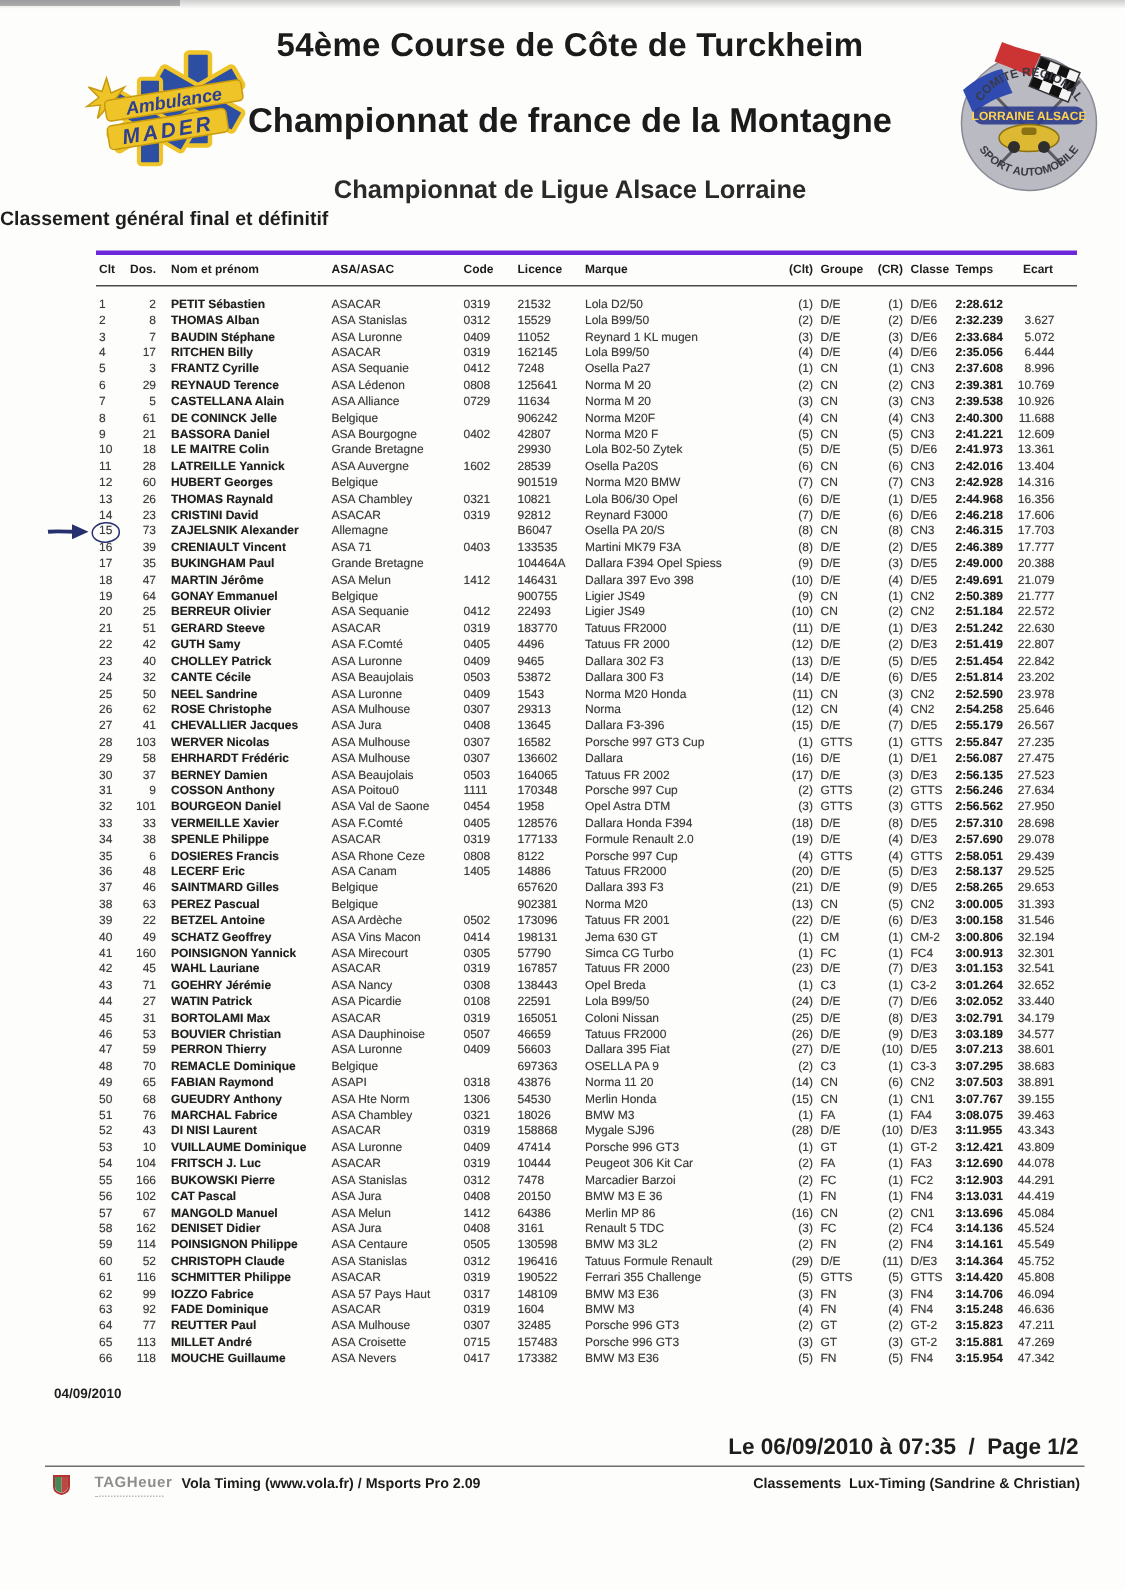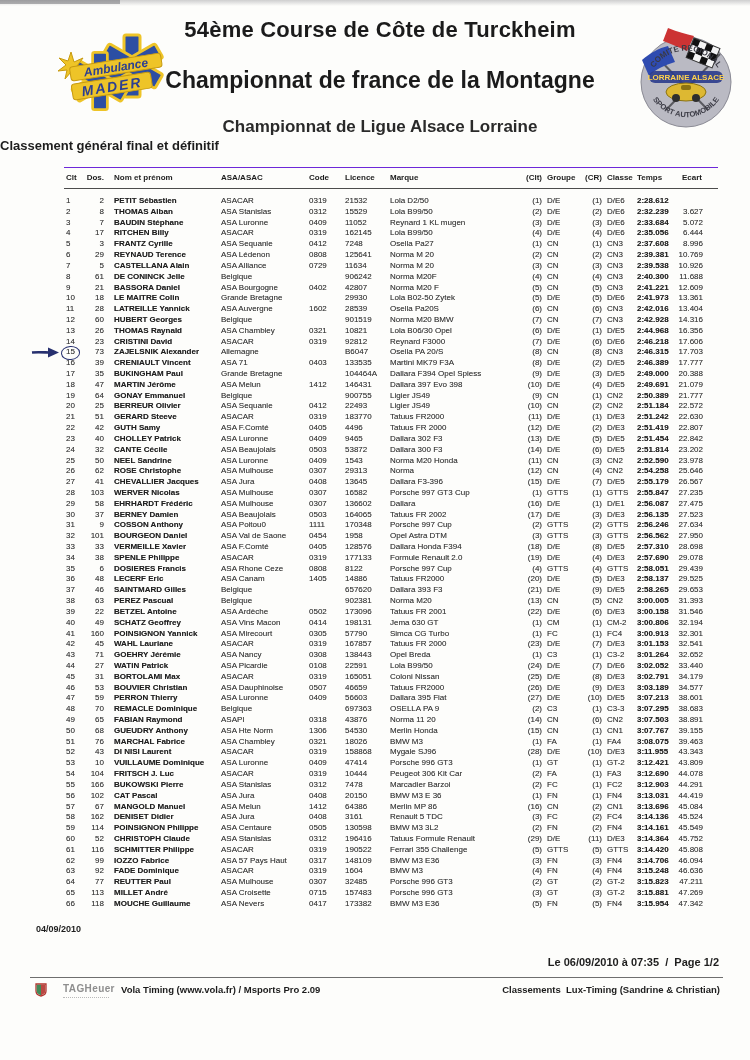--- a/index.html
+++ b/index.html
@@ -14,21 +14,21 @@
   .t1{font-size:22px;font-weight:bold;color:#1b1b1b;letter-spacing:.2px}
   .t2{font-size:23px;font-weight:bold;color:#1b1b1b;margin-top:24px}
   .t3{font-size:17px;font-weight:bold;color:#2a2a2a;margin-top:23px}
   .logo-left{position:absolute;left:56px;top:26px;width:118px;height:98px}
   .logo-right{position:absolute;left:632px;top:24px;width:108px;height:110px}
   .subtitle{position:absolute;top:138px;left:0;right:0;
        font-size:13px;font-weight:bold;color:#1d1d1d}
 
   
   .table{position:absolute;left:64px;top:167px;width:654px;font-size:8px}
-  .thead{display:flex;border-top:1px solid #6d28d9;border-bottom:1px solid #4c4c4c;
+  .thead{display:flex;border-top:3px solid #6d28d9;border-bottom:1px solid #4c4c4c;
        padding:5px 0 6px;font-weight:bold;color:#1c1c1c}
   .trows{margin-top:7px}
   .trow{display:flex;height:10.82px;line-height:10.6px;white-space:nowrap;color:#3c3c3c;
        text-shadow:0 0 .5px rgba(70,70,70,.55)}
   .c{flex:none;box-sizing:border-box;overflow:visible}
   .c0{width:18px;padding-left:2px}
   .c1{width:24px;text-align:right;padding-right:2px}
   .c2{width:114px;padding-left:8px;font-weight:bold;color:#1f1f1f}
   .c3{width:85px;padding-left:1px}
   .c4{width:37px;padding-left:4px}
@@ -44,21 +44,21 @@
 
   
   .trow{position:relative}
   .circled{position:relative}
   .circled::after{content:"";position:absolute;left:-3px;top:-1.5px;width:17px;height:11.5px;
        border:1.7px solid #27306f;border-radius:50%;transform:rotate(-4deg)}
   .hand-arrow{position:absolute;left:-33px;top:0px;width:29px;height:11px}
 
   
   .f-date{position:absolute;left:36px;top:924px;font-size:9px;font-weight:bold;color:#1e1e1e}
-  .f-printed{position:absolute;right:31px;top:956px;font-size:11px;font-weight:bold;color:#1e1e1e}
+  .f-printed{position:absolute;right:31px;top:956px;font-size:15px;font-weight:bold;color:#1e1e1e}
   .f-rule{position:absolute;left:30px;right:27px;top:977px;border-top:1.5px solid #6e6e6e}
   .f-brand{position:absolute;left:35px;top:983px;display:flex;align-items:flex-start;gap:16px}
   .tag-text{font-size:10px;font-weight:bold;color:#8e8e8e;letter-spacing:.4px;line-height:11px}
   .tag-sub{width:46px;border-bottom:1px dotted #b9b9b9;height:3px}
   .f-vola{position:absolute;left:121px;top:984px;font-size:9.5px;font-weight:bold;color:#1c1c1c}
   .f-class{position:absolute;right:30px;top:984px;font-size:9.5px;font-weight:bold;color:#1c1c1c}
 </style>
 </head>
 <body>
 

